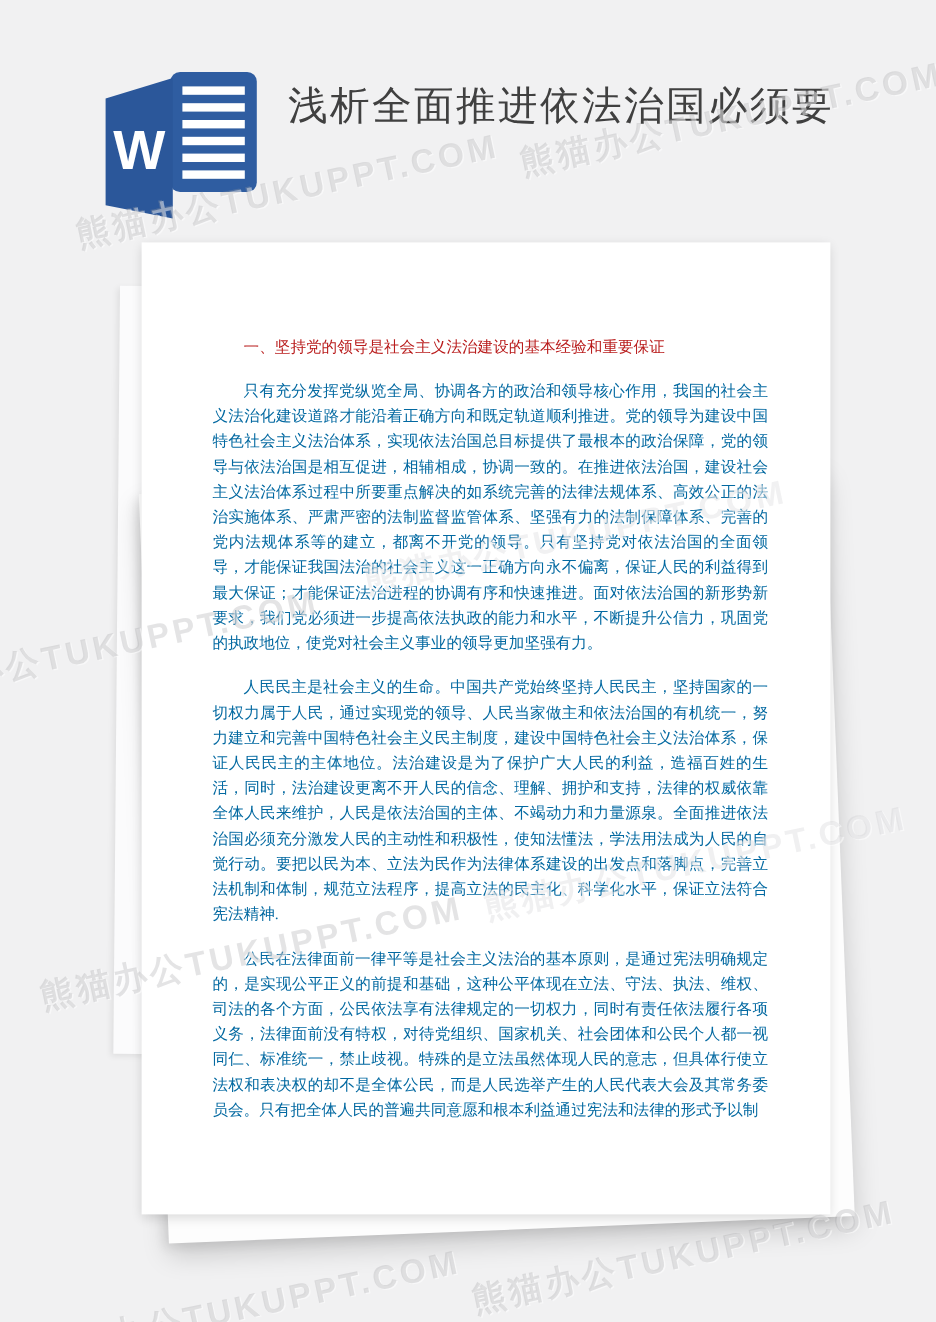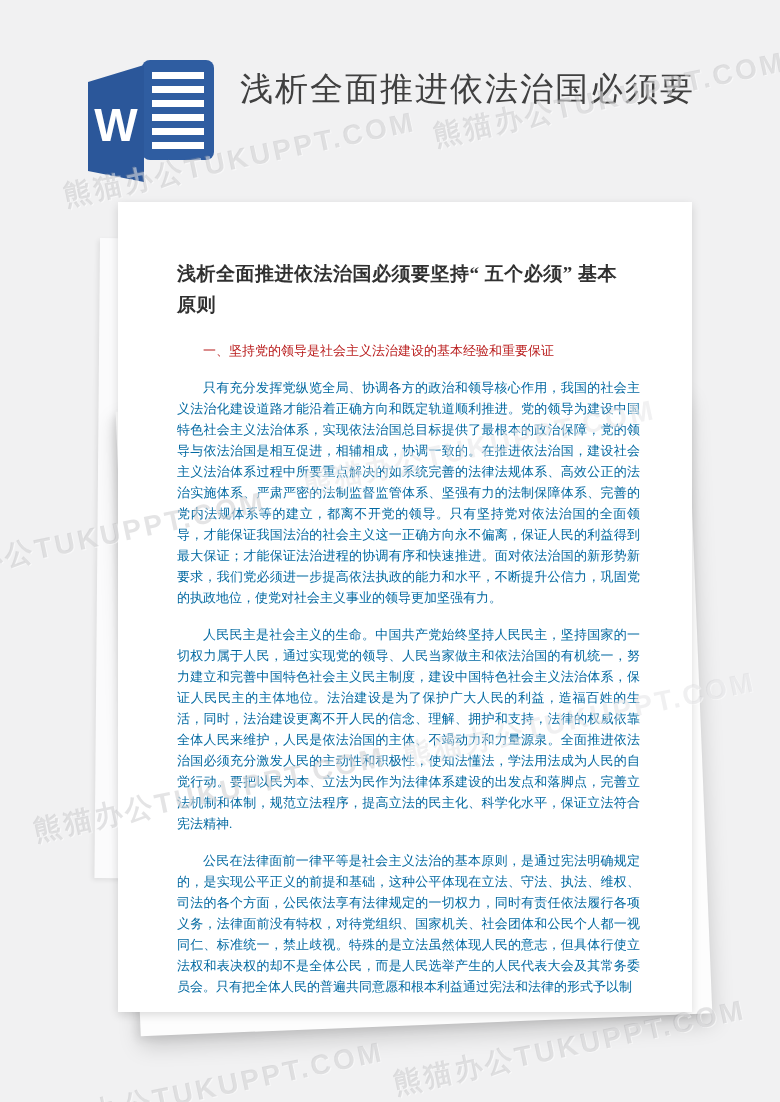--- a/index.html
+++ b/index.html
@@ -82,24 +82,20 @@
     </div>
     <div class="header-title">
       <div>浅析全面推进依法治国必须要</div>
     </div>
   </div>
 
   <div class="page-behind-left"></div>
   <div class="page-behind-bottom"></div>
 
   <div class="page-main">
-    <div class="doc-title">
-      <div>浅析全面推进依法治国必须要坚持“ 五个必须” 基本</div>
-      <div>原则</div>
-    </div>
     <div class="doc-body">
       <div class="sec-heading">一、坚持党的领导是社会主义法治建设的基本经验和重要保证</div>
       <div class="para">只有充分发挥党纵览全局、协调各方的政治和领导核心作用，我国的社会主义法治化建设道路才能沿着正确方向和既定轨道顺利推进。党的领导为建设中国特色社会主义法治体系，实现依法治国总目标提供了最根本的政治保障，党的领导与依法治国是相互促进，相辅相成，协调一致的。在推进依法治国，建设社会主义法治体系过程中所要重点解决的如系统完善的法律法规体系、高效公正的法治实施体系、严肃严密的法制监督监管体系、坚强有力的法制保障体系、完善的党内法规体系等的建立，都离不开党的领导。只有坚持党对依法治国的全面领导，才能保证我国法治的社会主义这一正确方向永不偏离，保证人民的利益得到最大保证；才能保证法治进程的协调有序和快速推进。面对依法治国的新形势新要求，我们党必须进一步提高依法执政的能力和水平，不断提升公信力，巩固党的执政地位，使党对社会主义事业的领导更加坚强有力。</div>
       <div class="para">人民民主是社会主义的生命。中国共产党始终坚持人民民主，坚持国家的一切权力属于人民，通过实现党的领导、人民当家做主和依法治国的有机统一，努力建立和完善中国特色社会主义民主制度，建设中国特色社会主义法治体系，保证人民民主的主体地位。法治建设是为了保护广大人民的利益，造福百姓的生活，同时，法治建设更离不开人民的信念、理解、拥护和支持，法律的权威依靠全体人民来维护，人民是依法治国的主体、不竭动力和力量源泉。全面推进依法治国必须充分激发人民的主动性和积极性，使知法懂法，学法用法成为人民的自觉行动。要把以民为本、立法为民作为法律体系建设的出发点和落脚点，完善立法机制和体制，规范立法程序，提高立法的民主化、科学化水平，保证立法符合宪法精神.</div>
       <div class="para">公民在法律面前一律平等是社会主义法治的基本原则，是通过宪法明确规定的，是实现公平正义的前提和基础，这种公平体现在立法、守法、执法、维权、司法的各个方面，公民依法享有法律规定的一切权力，同时有责任依法履行各项义务，法律面前没有特权，对待党组织、国家机关、社会团体和公民个人都一视同仁、标准统一，禁止歧视。特殊的是立法虽然体现人民的意志，但具体行使立法权和表决权的却不是全体公民，而是人民选举产生的人民代表大会及其常务委员会。只有把全体人民的普遍共同意愿和根本利益通过宪法和法律的形式予以制</div>
     </div>
   </div>
 
 </div>
 

